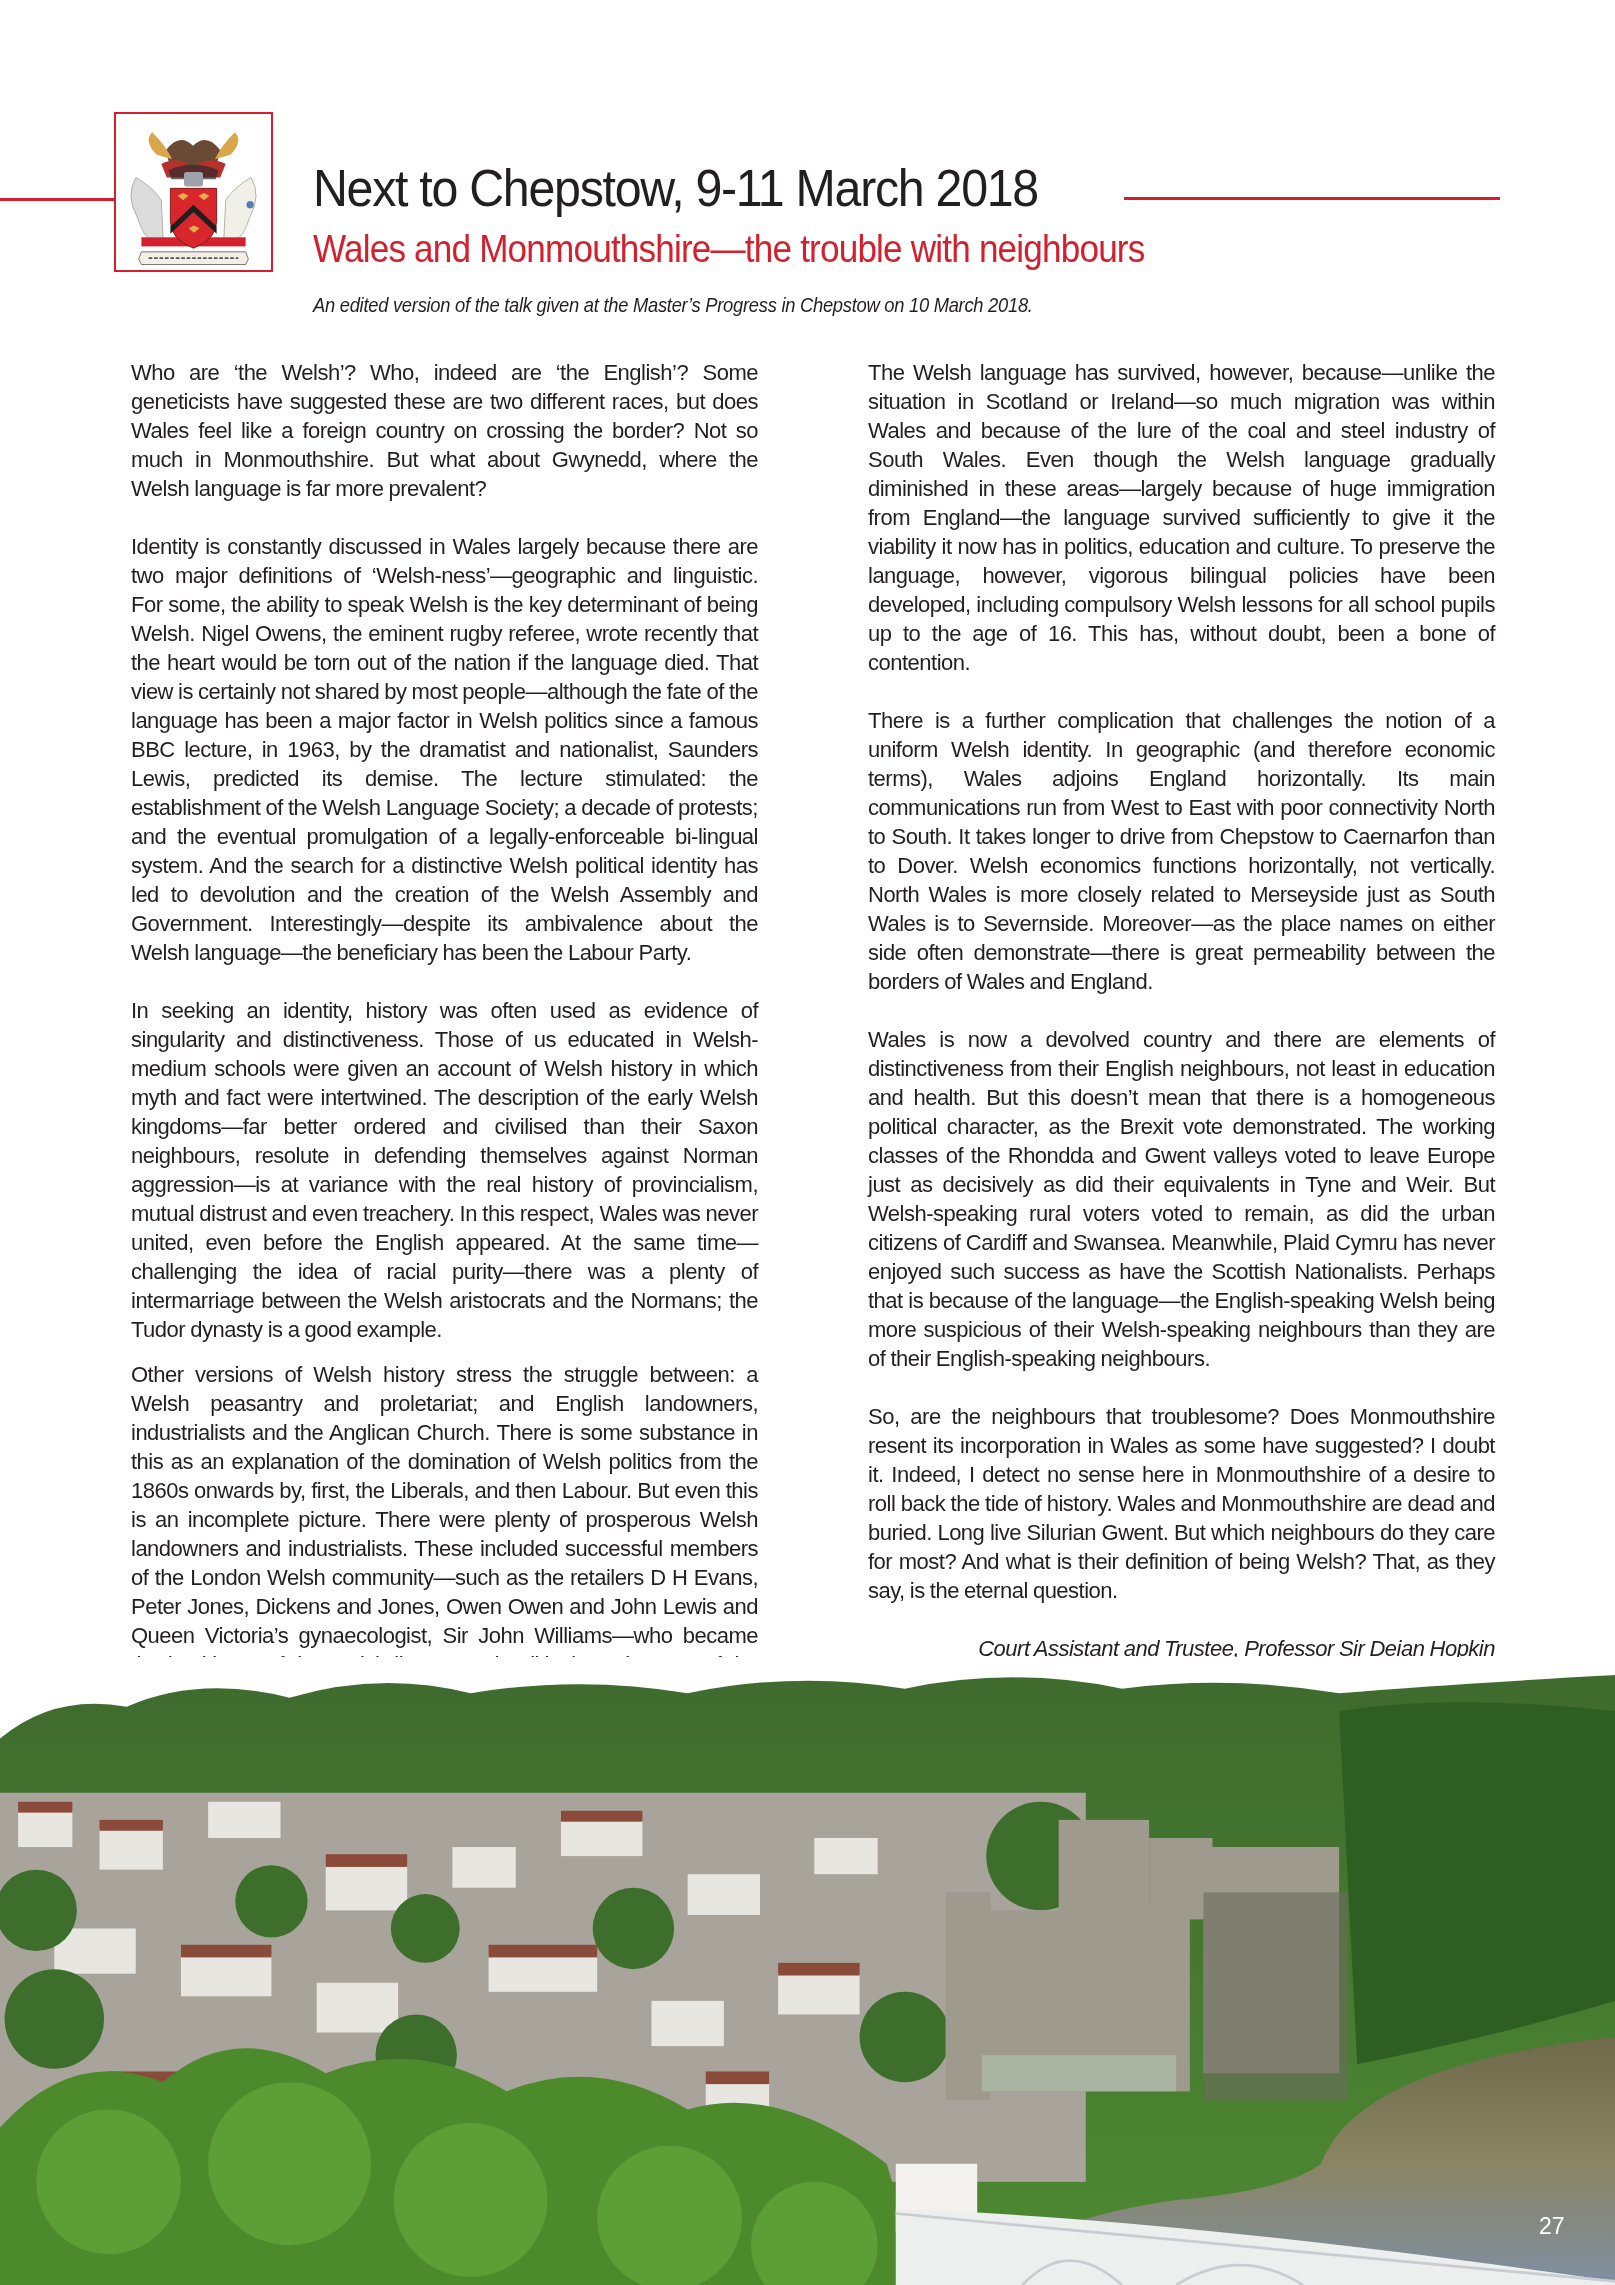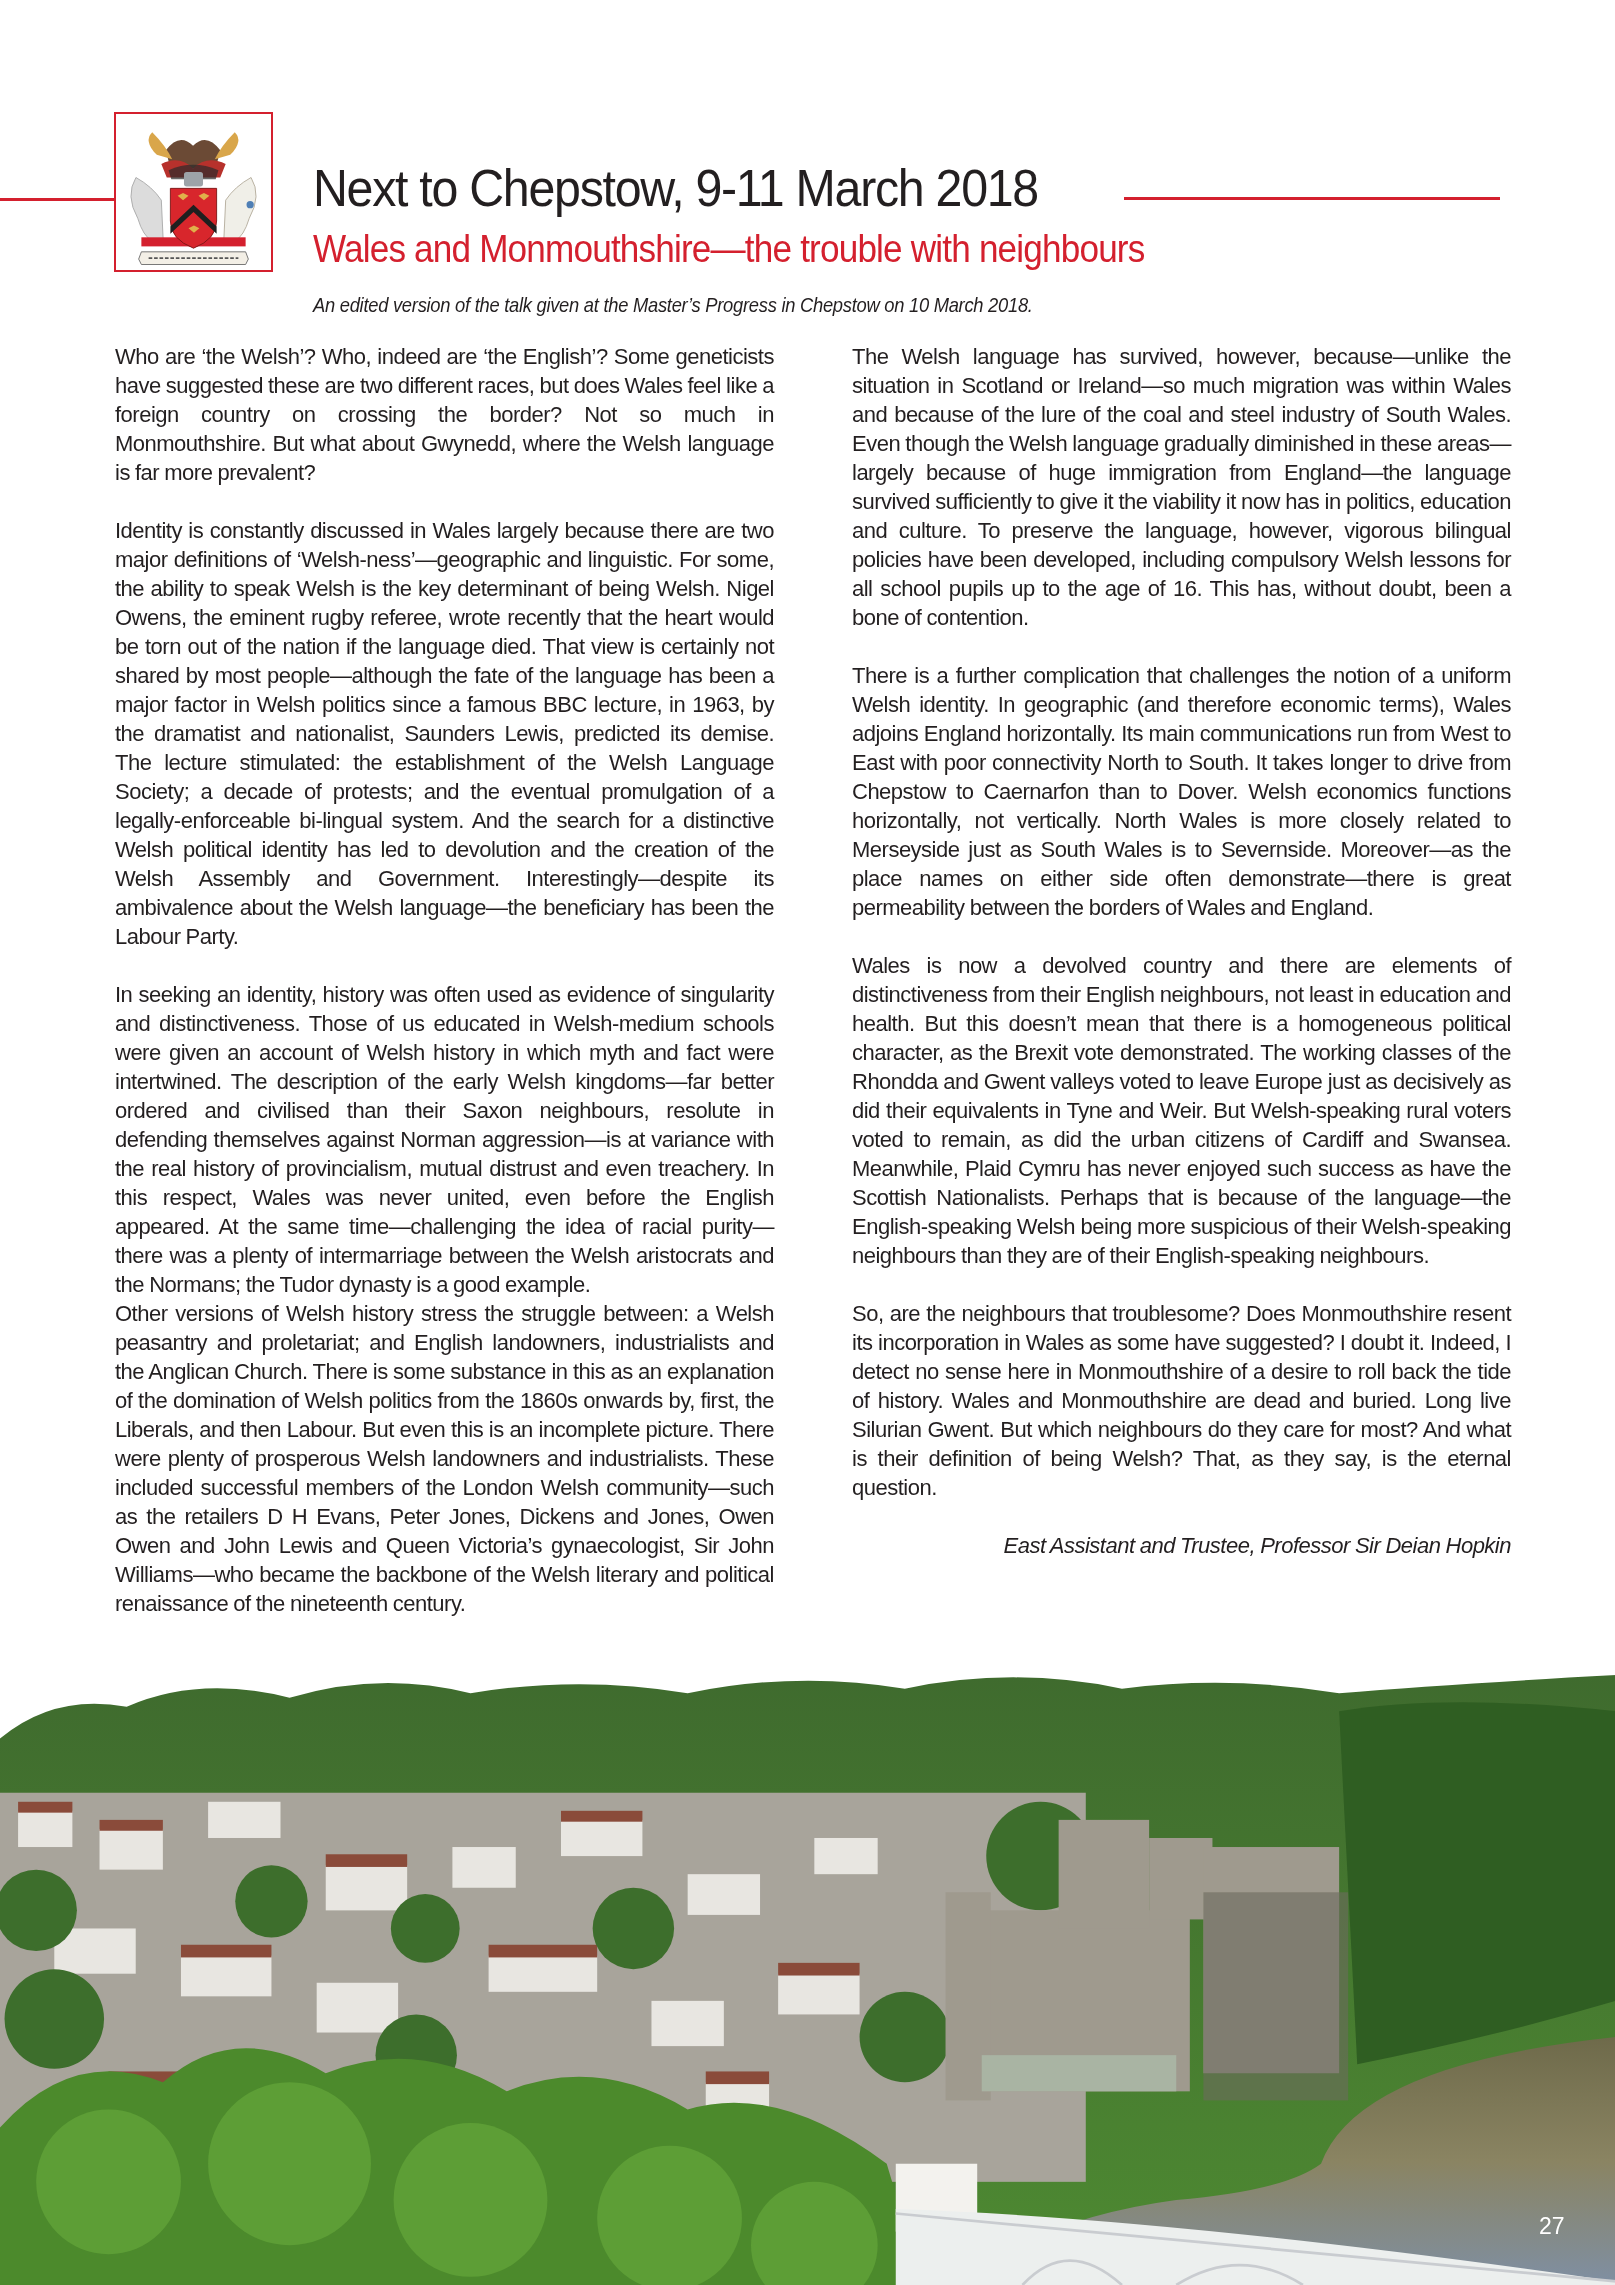--- a/index.html
+++ b/index.html
@@ -12,21 +12,21 @@
   .logo { position:absolute; left:114px; top:112px; width:155px; height:156px; border:2.7px solid #d4202e; background:#fff; box-sizing:content-box; }
   .logo svg { width:100%; height:100%; display:block; }
 
   .title { position:absolute; left:313px; top:159px; font-size:52px; line-height:58px; font-weight:normal; color:#231f20; letter-spacing:-1.4px; transform:scaleX(0.93); transform-origin:left; white-space:nowrap; margin:0; }
   .subtitle { position:absolute; left:313px; top:226px; font-size:39px; line-height:45px; color:#d4202e; letter-spacing:-0.9px; transform:scaleX(0.9); transform-origin:left; white-space:nowrap; margin:0; font-weight:normal; }
   .intro { position:absolute; left:313px; top:293px; font-size:20.4px; line-height:25px; font-style:italic; color:#231f20; transform:scaleX(0.9); transform-origin:left; white-space:nowrap; letter-spacing:-0.3px; }
 
   .col { position:absolute; top:342px; width:659px; font-size:22px; line-height:29px; color:#231f20; text-align:justify; letter-spacing:-0.5px; word-spacing:-0.5px; }
   .col-left { left:115px; }
   .col-right { left:852px; }
-  .col p { margin:0; }
+  .col p { margin:16px; }
   .col p.gap { margin-top:29px; }
   .signature { text-align:right; font-style:italic; margin-top:29px !important; }
 
   .photo { position:absolute; left:0; top:1657px; width:1616px; height:628px; overflow:hidden; }
   .photo svg { width:100%; height:100%; display:block; }
 
   .page-number { position:absolute; left:1539px; top:2213px; font-size:23px; color:#ffffff; font-family:"Liberation Sans", sans-serif; }
 </style>
 </head>
 <body>
@@ -73,21 +73,21 @@
     <p class="gap">Identity is constantly discussed in Wales largely because there are two major definitions of ‘Welsh-ness’—geographic and linguistic. For some, the ability to speak Welsh is the key determinant of being Welsh. Nigel Owens, the eminent rugby referee, wrote recently that the heart would be torn out of the nation if the language died. That view is certainly not shared by most people—although the fate of the language has been a major factor in Welsh politics since a famous BBC lecture, in 1963, by the dramatist and nationalist, Saunders Lewis, predicted its demise. The lecture stimulated: the establishment of the Welsh Language Society; a decade of protests; and the eventual promulgation of a legally-enforceable bi-lingual system. And the search for a distinctive Welsh political identity has led to devolution and the creation of the Welsh Assembly and Government. Interestingly—despite its ambivalence about the Welsh language—the beneficiary has been the Labour Party.</p>
     <p class="gap">In seeking an identity, history was often used as evidence of singularity and distinctiveness. Those of us educated in Welsh-medium schools were given an account of Welsh history in which myth and fact were intertwined. The description of the early Welsh kingdoms—far better ordered and civilised than their Saxon neighbours, resolute in defending themselves against Norman aggression—is at variance with the real history of provincialism, mutual distrust and even treachery. In this respect, Wales was never united, even before the English appeared. At the same time—challenging the idea of racial purity—there was a plenty of intermarriage between the Welsh aristocrats and the Normans; the Tudor dynasty is a good example.</p>
     <p>Other versions of Welsh history stress the struggle between: a Welsh peasantry and proletariat; and English landowners, industrialists and the Anglican Church. There is some substance in this as an explanation of the domination of Welsh politics from the 1860s onwards by, first, the Liberals, and then Labour. But even this is an incomplete picture. There were plenty of prosperous Welsh landowners and industrialists. These included successful members of the London Welsh community—such as the retailers D H Evans, Peter Jones, Dickens and Jones, Owen Owen and John Lewis and Queen Victoria’s gynaecologist, Sir John Williams—who became the backbone of the Welsh literary and political renaissance of the nineteenth century.</p>
   </div>
 
   <div class="col col-right">
     <p>The Welsh language has survived, however, because—unlike the situation in Scotland or Ireland—so much migration was within Wales and because of the lure of the coal and steel industry of South Wales. Even though the Welsh language gradually diminished in these areas—largely because of huge immigration from England—the language survived sufficiently to give it the viability it now has in politics, education and culture. To preserve the language, however, vigorous bilingual policies have been developed, including compulsory Welsh lessons for all school pupils up to the age of 16. This has, without doubt, been a bone of contention.</p>
     <p class="gap">There is a further complication that challenges the notion of a uniform Welsh identity. In geographic (and therefore economic terms), Wales adjoins England horizontally. Its main communications run from West to East with poor connectivity North to South. It takes longer to drive from Chepstow to Caernarfon than to Dover. Welsh economics functions horizontally, not vertically. North Wales is more closely related to Merseyside just as South Wales is to Severnside. Moreover—as the place names on either side often demonstrate—there is great permeability between the borders of Wales and England.</p>
     <p class="gap">Wales is now a devolved country and there are elements of distinctiveness from their English neighbours, not least in education and health. But this doesn’t mean that there is a homogeneous political character, as the Brexit vote demonstrated. The working classes of the Rhondda and Gwent valleys voted to leave Europe just as decisively as did their equivalents in Tyne and Weir. But Welsh-speaking rural voters voted to remain, as did the urban citizens of Cardiff and Swansea. Meanwhile, Plaid Cymru has never enjoyed such success as have the Scottish Nationalists. Perhaps that is because of the language—the English-speaking Welsh being more suspicious of their Welsh-speaking neighbours than they are of their English-speaking neighbours.</p>
     <p class="gap">So, are the neighbours that troublesome? Does Monmouthshire resent its incorporation in Wales as some have suggested? I doubt it. Indeed, I detect no sense here in Monmouthshire of a desire to roll back the tide of history. Wales and Monmouthshire are dead and buried. Long live Silurian Gwent. But which neighbours do they care for most? And what is their definition of being Welsh? That, as they say, is the eternal question.</p>
-    <p class="signature">East Assistant and Trustee, Professor Sir Deian Hopkin</p>
+    <p class="signature">Court Assistant and Trustee, Professor Sir Deian Hopkin</p>
   </div>
 
   <div class="photo">
     <svg viewBox="0 0 1786 694" preserveAspectRatio="none">
       <defs>
         <linearGradient id="river" x1="0" y1="0" x2="0" y2="1">
           <stop offset="0" stop-color="#6e6a4a"></stop>
           <stop offset="0.5" stop-color="#8a8462"></stop>
           <stop offset="1" stop-color="#7f8fa3"></stop>
         </linearGradient>

